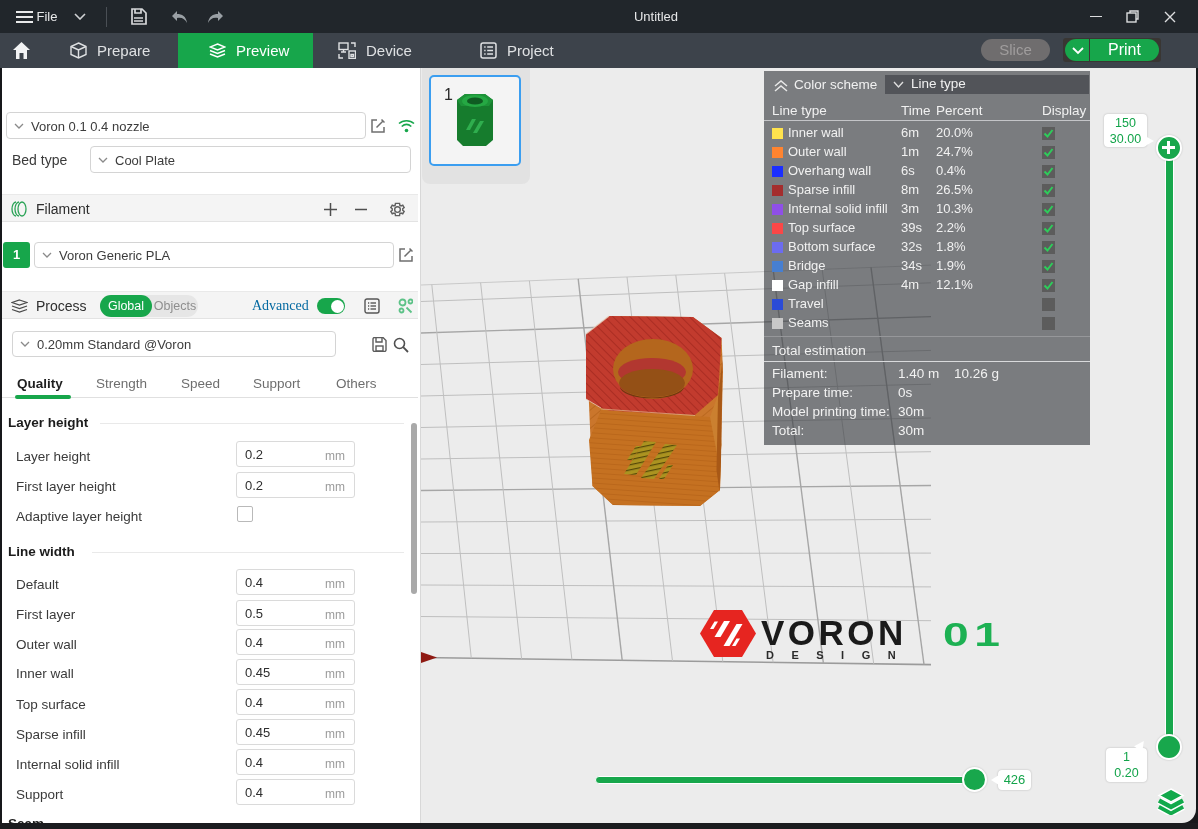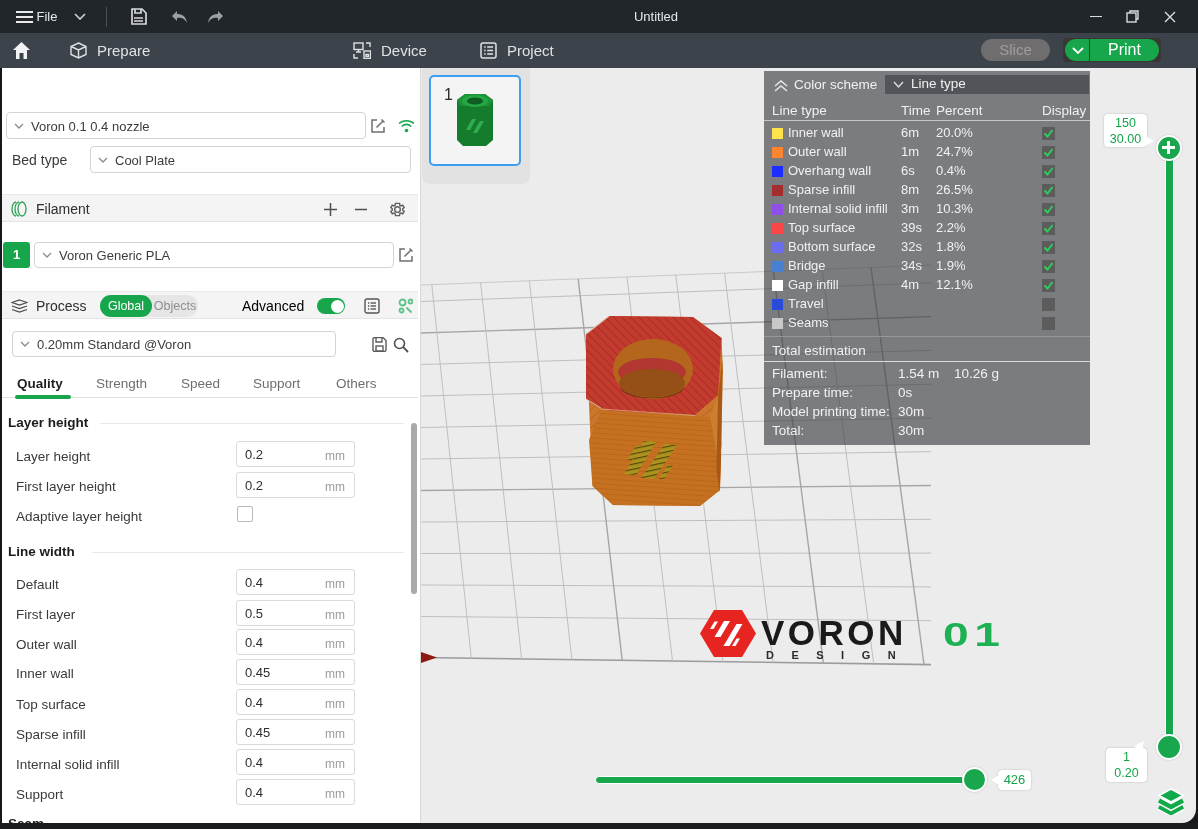--- a/index.html
+++ b/index.html
@@ -103,21 +103,31 @@
           <path d="M9.5 1 L18 9 H15 V18 H11.5 V12 H7.5 V18 H4 V9 H1 Z" fill="#f2f3f4"></path>
         </svg>
     </div>
     <div class="tab" style="left:70px;width:90px;">
       <svg width="17" height="17" viewBox="0 0 17 17">
           <path d="M8.5 1 L16 4.5 V12.5 L8.5 16 L1 12.5 V4.5 Z" fill="none" stroke="#dfe1e3" stroke-width="1.4"></path>
           <path d="M1 4.5 L8.5 8 L16 4.5 M8.5 8 V16" fill="none" stroke="#dfe1e3" stroke-width="1.4"></path>
         </svg>
       Prepare
     </div>
-    <div class="tab" style="left:353px;width:95px;">
+    <div class="tab" id="tab-preview" style="left:178px;width:135px;padding-left:31px;">
+      <svg width="17" height="15" viewBox="0 0 17 15">
+          <g fill="none" stroke="#fff" stroke-width="1.4">
+            <path d="M8.5 1 L16 4 L8.5 7 L1 4 Z"></path>
+            <path d="M1 7.5 L8.5 10.5 L16 7.5"></path>
+            <path d="M1 11 L8.5 14 L16 11"></path>
+          </g>
+        </svg>
+      Preview
+    </div>
+    <div class="tab" style="left:338px;width:95px;">
       <svg width="18" height="17" viewBox="0 0 18 17">
           <g fill="none" stroke="#dfe1e3" stroke-width="1.4">
             <rect x="1" y="1" width="9" height="6.5"></rect>
             <path d="M5.5 7.5 V10 M3 10 H8"></path>
             <path d="M13 1 H17 V5"></path>
             <path d="M1 12 V16 H5"></path>
             <rect x="11" y="9" width="6.5" height="7.5"></rect>
             <path d="M13 12.5 H15.5 V14.5 H13 Z"></path>
           </g>
         </svg>
@@ -213,21 +223,21 @@
             <path d="M8.5 1 L16 3.5 L8.5 6 L1 3.5 Z"></path>
             <path d="M1 7 L8.5 9.5 L16 7"></path>
             <path d="M1 10.5 L8.5 13 L16 10.5"></path>
           </g>
         </svg>
       <div class="t">Process</div>
       <div class="abs" style="left:100px;top:3px;width:98px;height:22px;background:#e6e6e6;border-radius:11px;">
         <div class="abs" style="left:0;top:0;width:52px;height:22px;background:#17a64b;border-radius:11px;color:#fff;font-size:12.5px;text-align:center;line-height:22px;">Global</div>
         <div class="abs" style="left:52px;top:0;width:46px;height:22px;color:#8e8e8e;font-size:12.5px;text-align:center;line-height:22px;">Objects</div>
       </div>
-      <div class="lab" style="left:242px;top:6px;font-size:14px;color:#000000;">Advanced</div>
+      <div class="lab" style="left:252px;top:6px;font-size:14px;color:#0369a1;font-family:Liberation Serif, serif;">Advanced</div>
       <div class="abs" style="left:317px;top:6px;width:28px;height:16px;background:#17a64b;border-radius:8px;">
         <div class="abs" style="left:13.5px;top:1.5px;width:13px;height:13px;background:#fff;border-radius:50%;"></div>
       </div>
       <svg width="16" height="16" viewBox="0 0 16 16" style="position:absolute;left:364px;top:6px;">
           <rect x="1" y="1" width="14" height="14" rx="2" fill="none" stroke="#565656" stroke-width="1.4"></rect>
           <g stroke="#565656" stroke-width="1.4">
             <line x1="4" y1="5" x2="5.2" y2="5"></line>
             <line x1="6.5" y1="5" x2="12" y2="5"></line>
             <line x1="4" y1="8" x2="5.2" y2="8"></line>
             <line x1="6.5" y1="8" x2="12" y2="8"></line>
@@ -563,21 +573,21 @@
           <div class="sw" style="background:#c8c8c8;"></div>
           <div class="nm">Seams</div>
           <div class="tm"></div>
           <div class="pc"></div>
           <div class="cb"></div>
         </div>
       <div class="abs" style="left:8px;top:272px;font-size:13.5px;">Total estimation</div>
       <div class="abs" style="left:0;top:265px;width:326px;height:1px;background:#96979a;"></div>
       <div class="abs" style="left:0;top:290px;width:326px;height:1px;background:#d9dadc;"></div>
       <div class="abs" style="left:8px;top:295px;font-size:13.5px;">Filament:</div>
-      <div class="abs" style="left:134px;top:295px;font-size:13.5px;">1.54 m</div>
+      <div class="abs" style="left:134px;top:295px;font-size:13.5px;">1.40 m</div>
       <div class="abs" style="left:190px;top:295px;font-size:13.5px;">10.26 g</div>
       <div class="abs" style="left:8px;top:314px;font-size:13.5px;">Prepare time:</div>
       <div class="abs" style="left:134px;top:314px;font-size:13.5px;">0s</div>
       <div class="abs" style="left:8px;top:333px;font-size:13.5px;">Model printing time:</div>
       <div class="abs" style="left:134px;top:333px;font-size:13.5px;">30m</div>
       <div class="abs" style="left:8px;top:352px;font-size:13.5px;">Total:</div>
       <div class="abs" style="left:134px;top:352px;font-size:13.5px;">30m</div>
     </div>
 
     <div class="abs" style="left:743.5px;top:82px;width:9px;height:597px;background:#18a74c;border:1.5px solid #fff;border-radius:2px;"></div>

